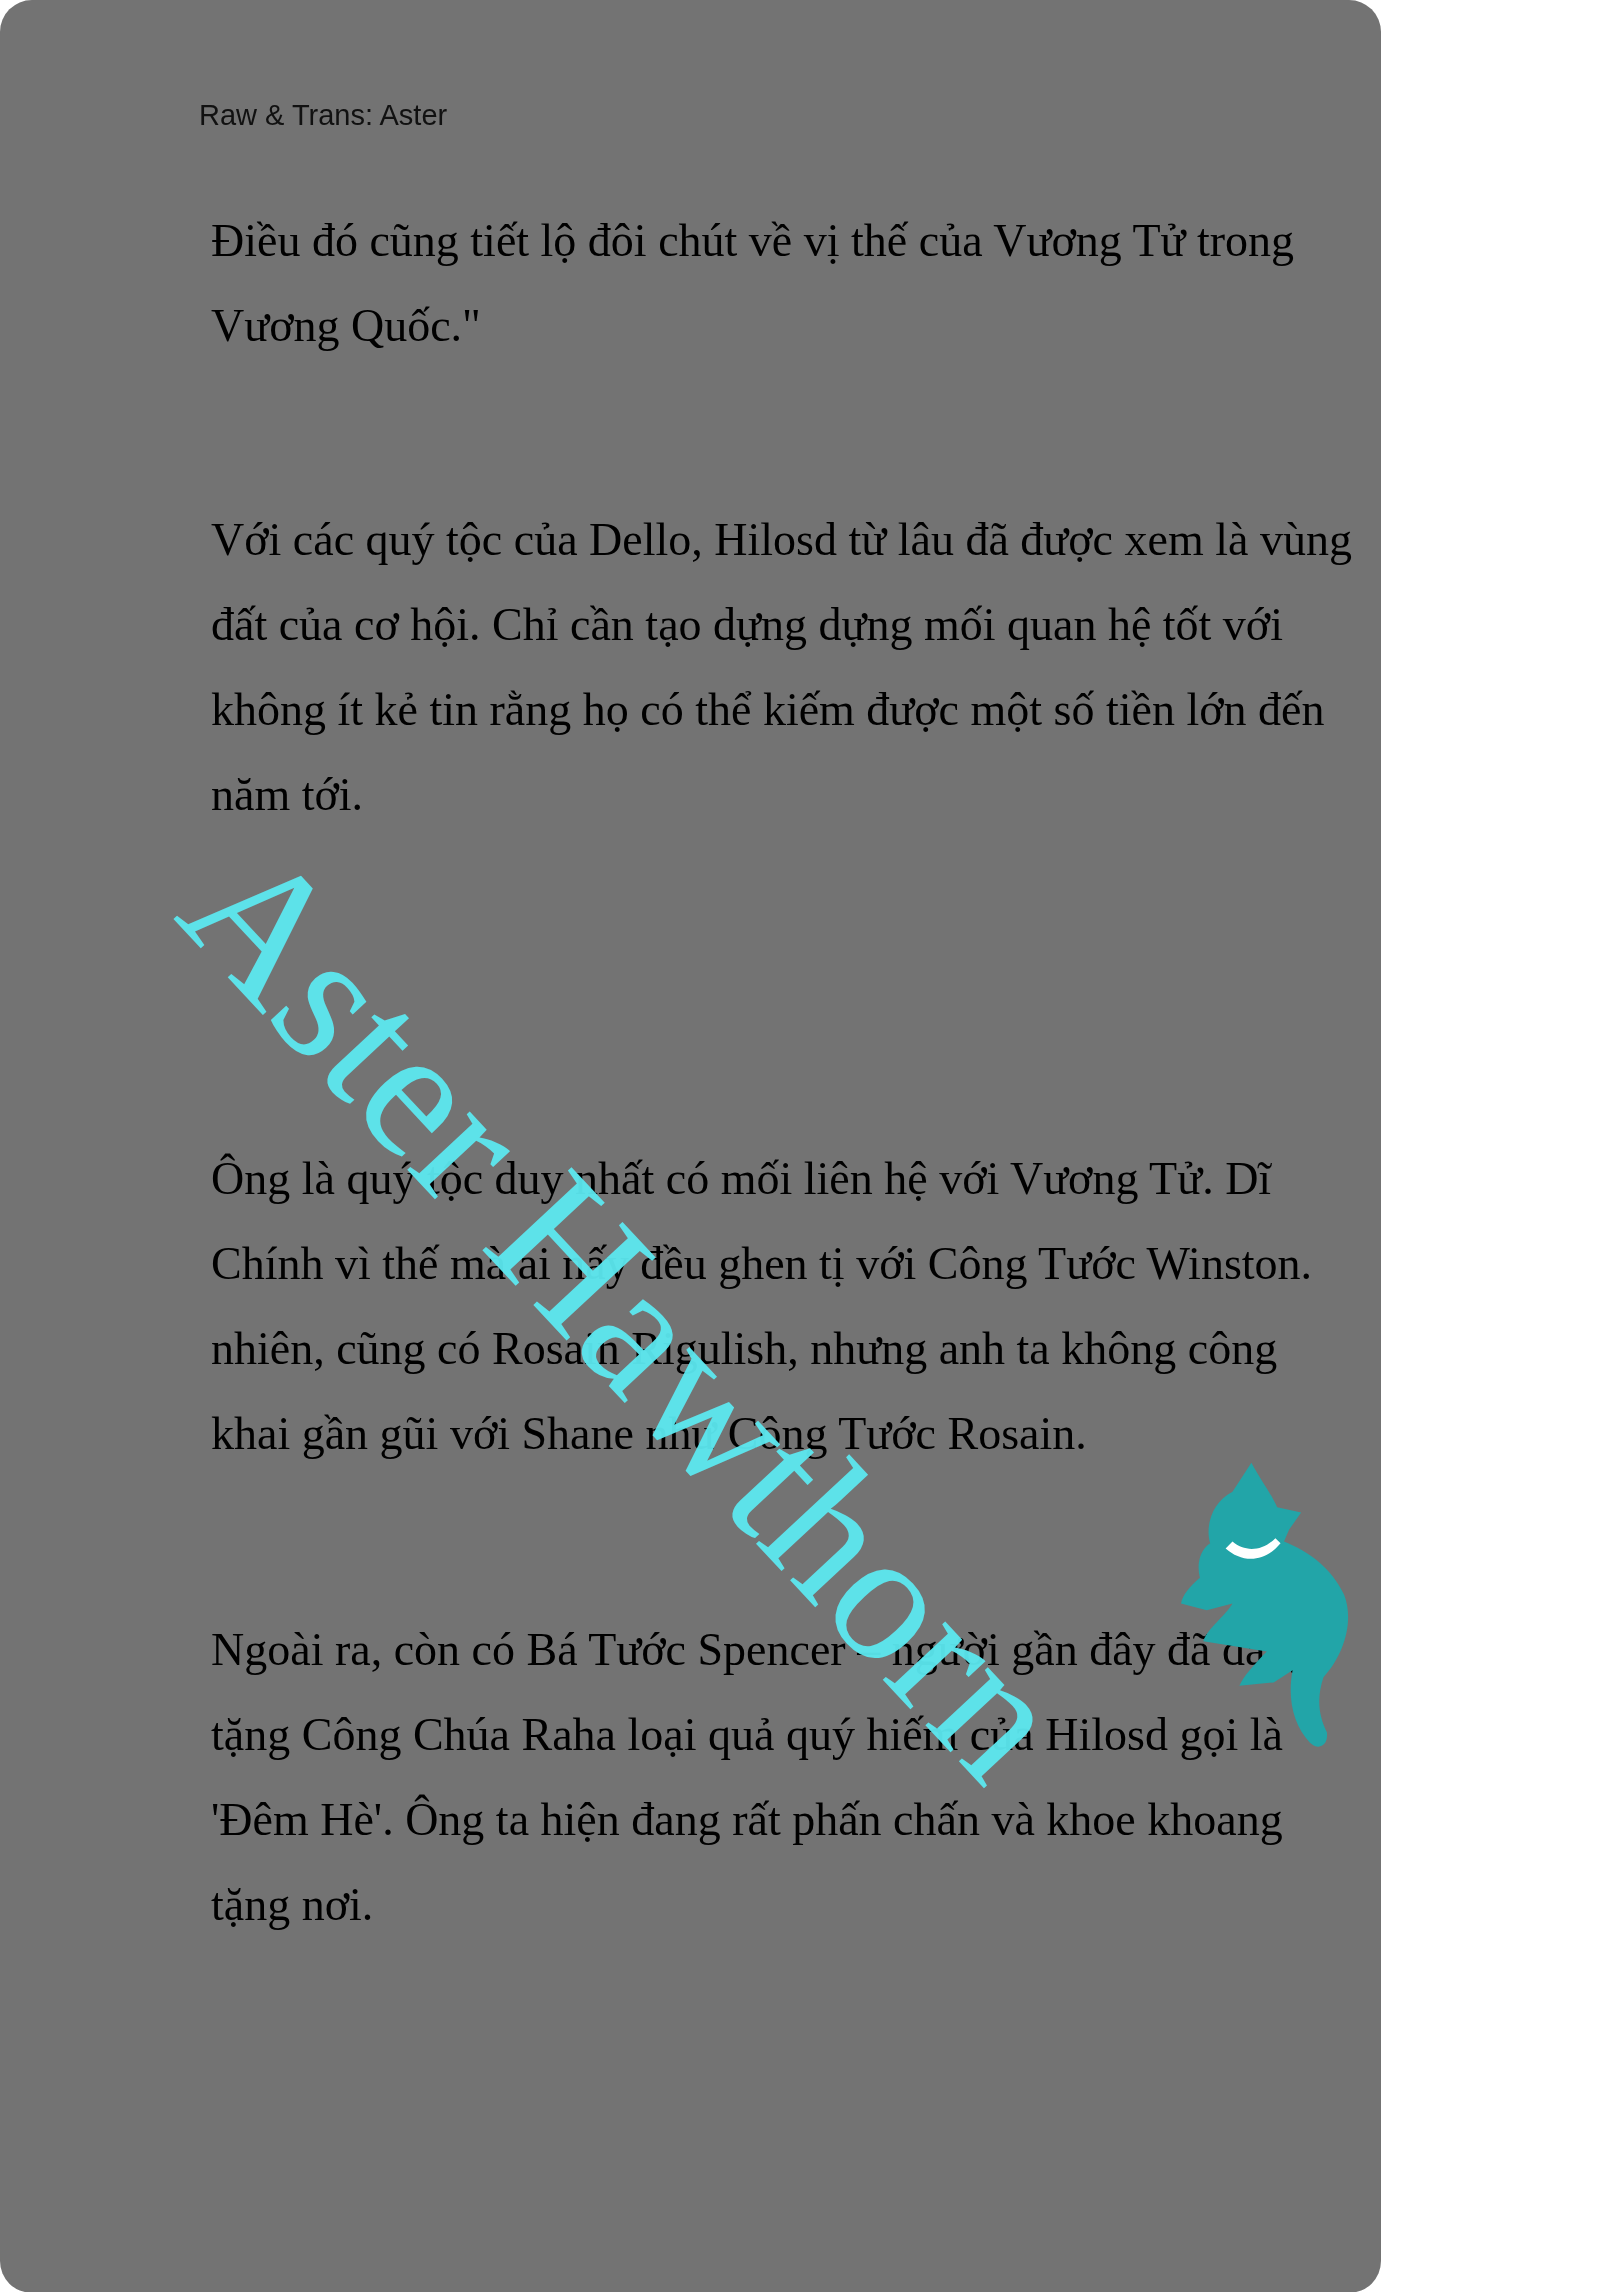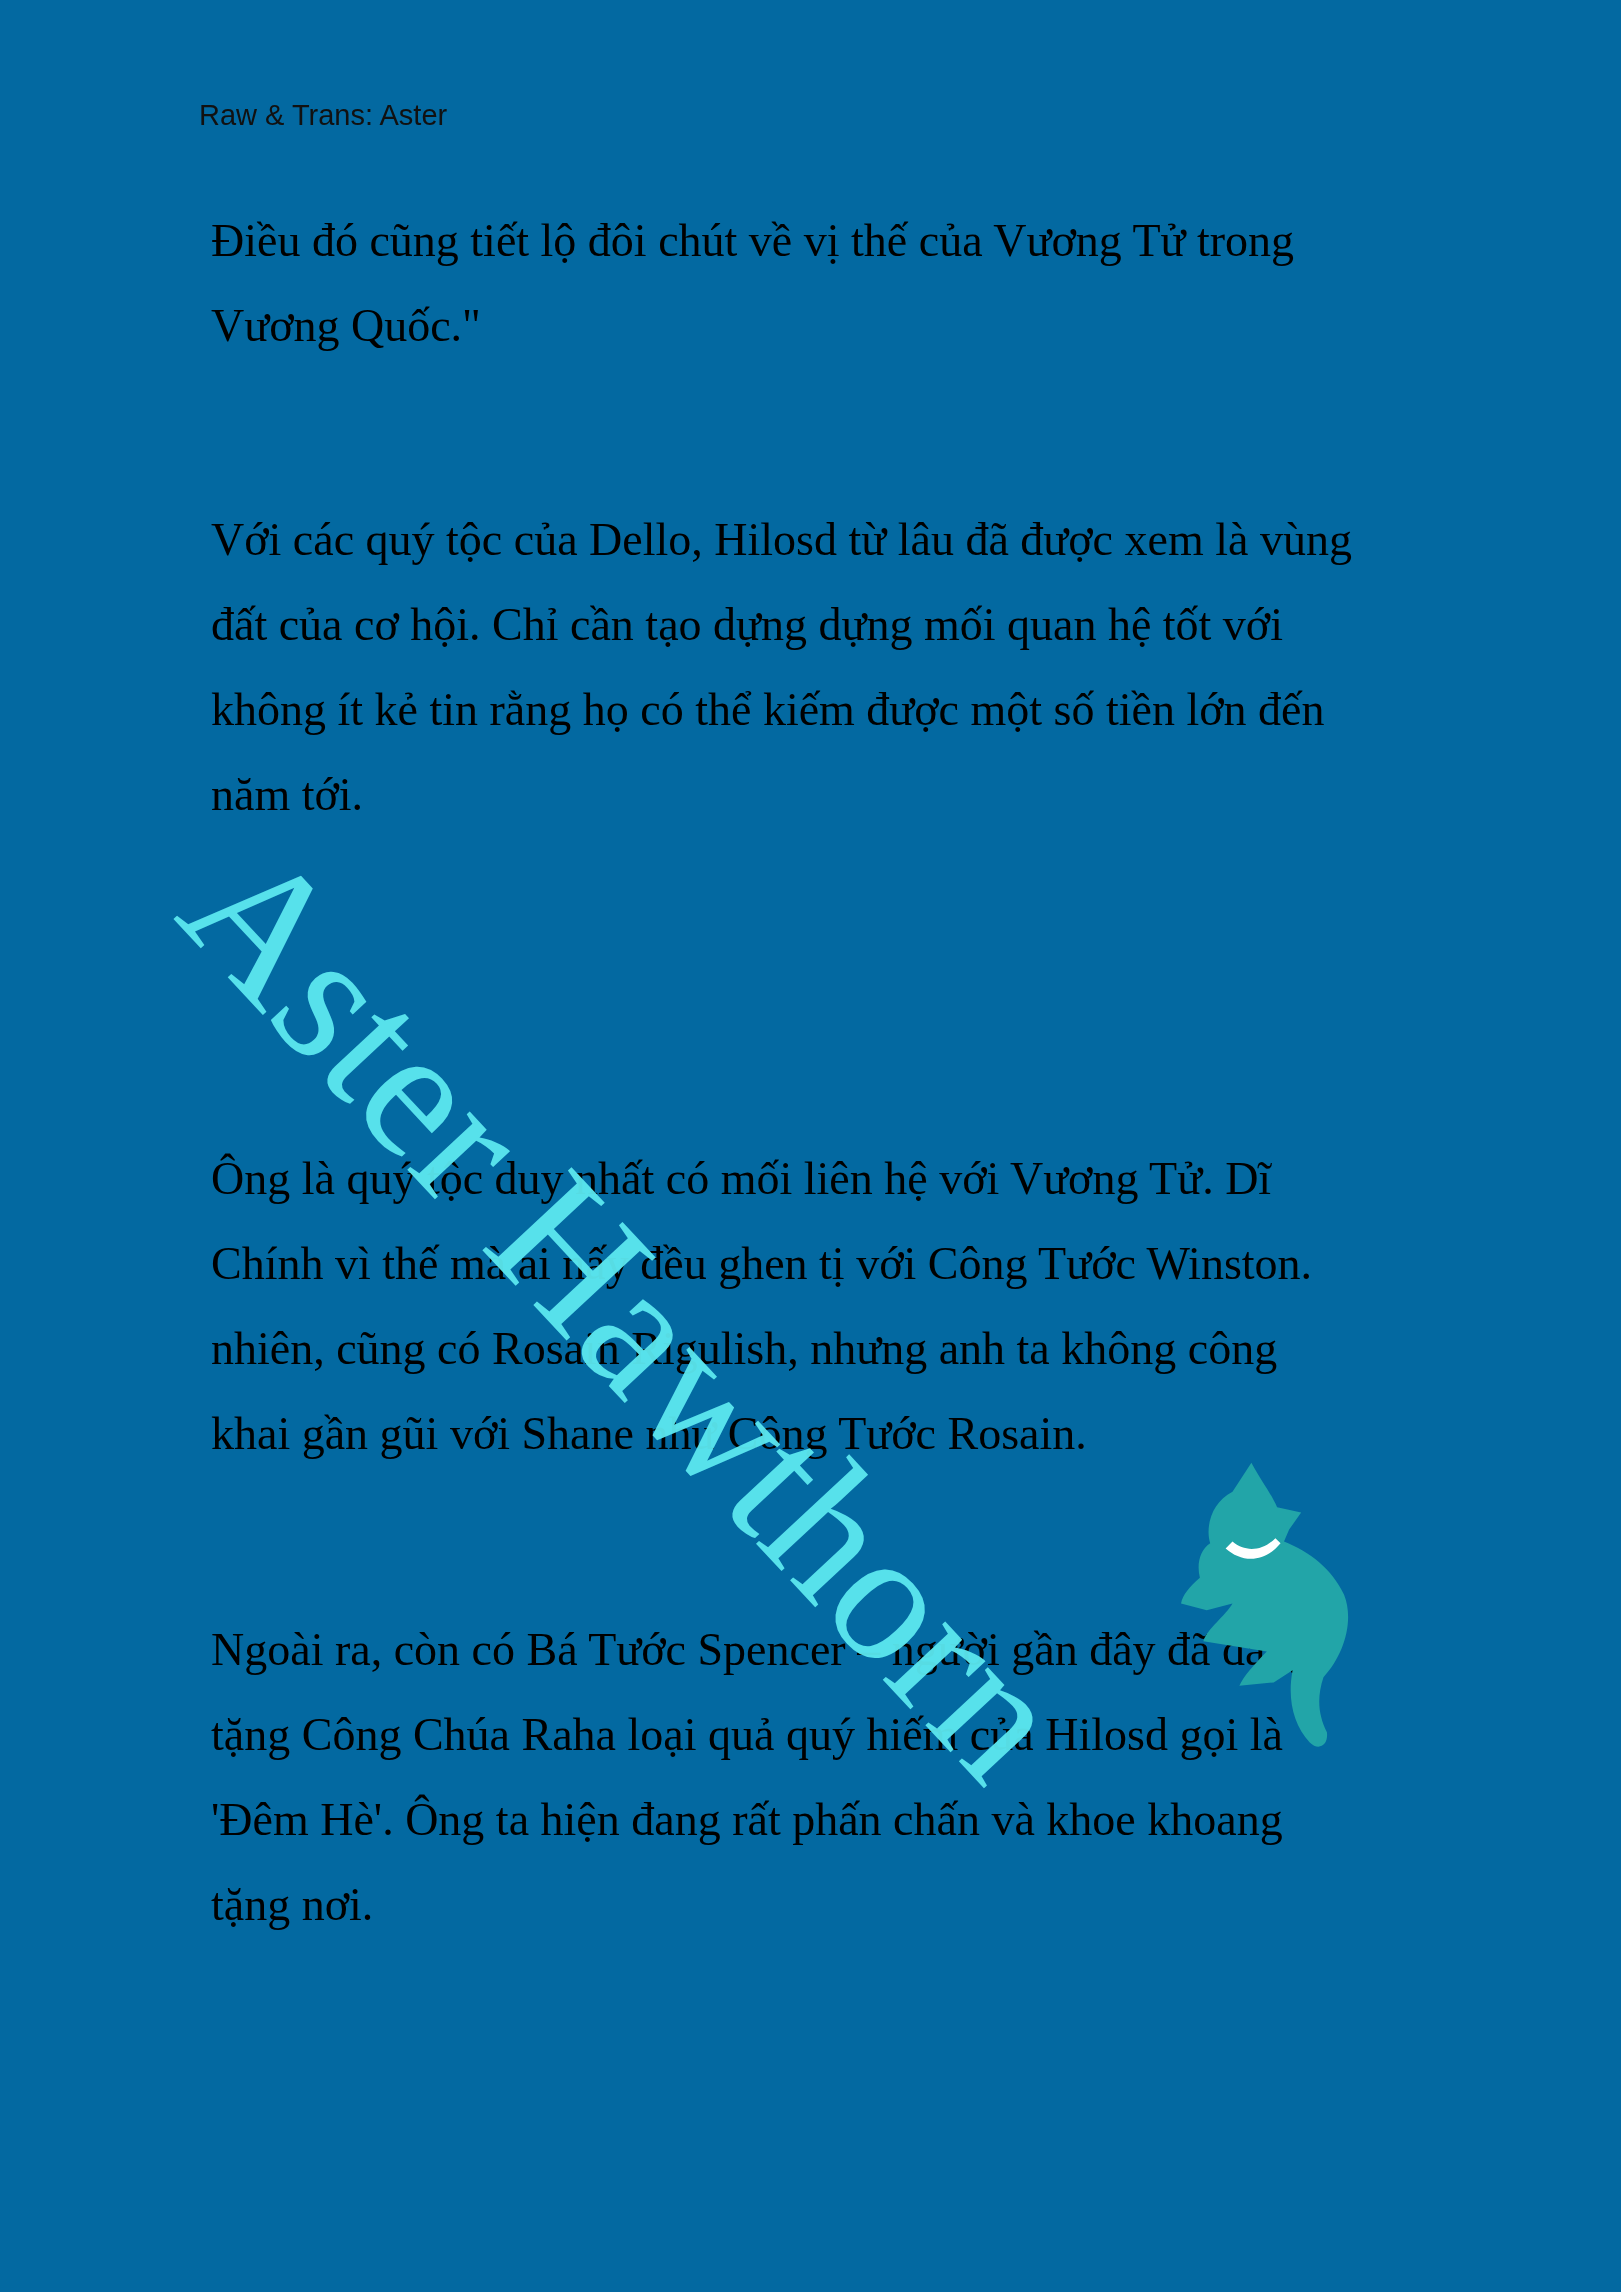--- a/index.html
+++ b/index.html
@@ -1,17 +1,17 @@
 <!DOCTYPE html>
 <html><head>
   <meta charset="utf-8">
   <style>
     html, body { margin: 0; padding: 0; background: #ffffff; }
     body { width: 1621px; height: 2293px; position: relative; overflow: hidden; }
-    .page { position: absolute; left: 0; top: 0; width: 1621px; height: 2293px; background: #0369a1; }
+    .page { position: absolute; left: 0; top: 0; width: 1381px; height: 2293px; background: #737373; border-radius: 32px; }
     .header {
       position: absolute; left: 199px; top: 98px;
       font-family: "Liberation Sans", sans-serif; font-size: 29px; color: #111;
       line-height: 35px;
     }
     .para {
       position: absolute; left: 199px; width: 1264px;
       font-family: "Liberation Serif", serif; font-size: 46px; color: #000;
       line-height: 85px; margin: 12px;
     }

